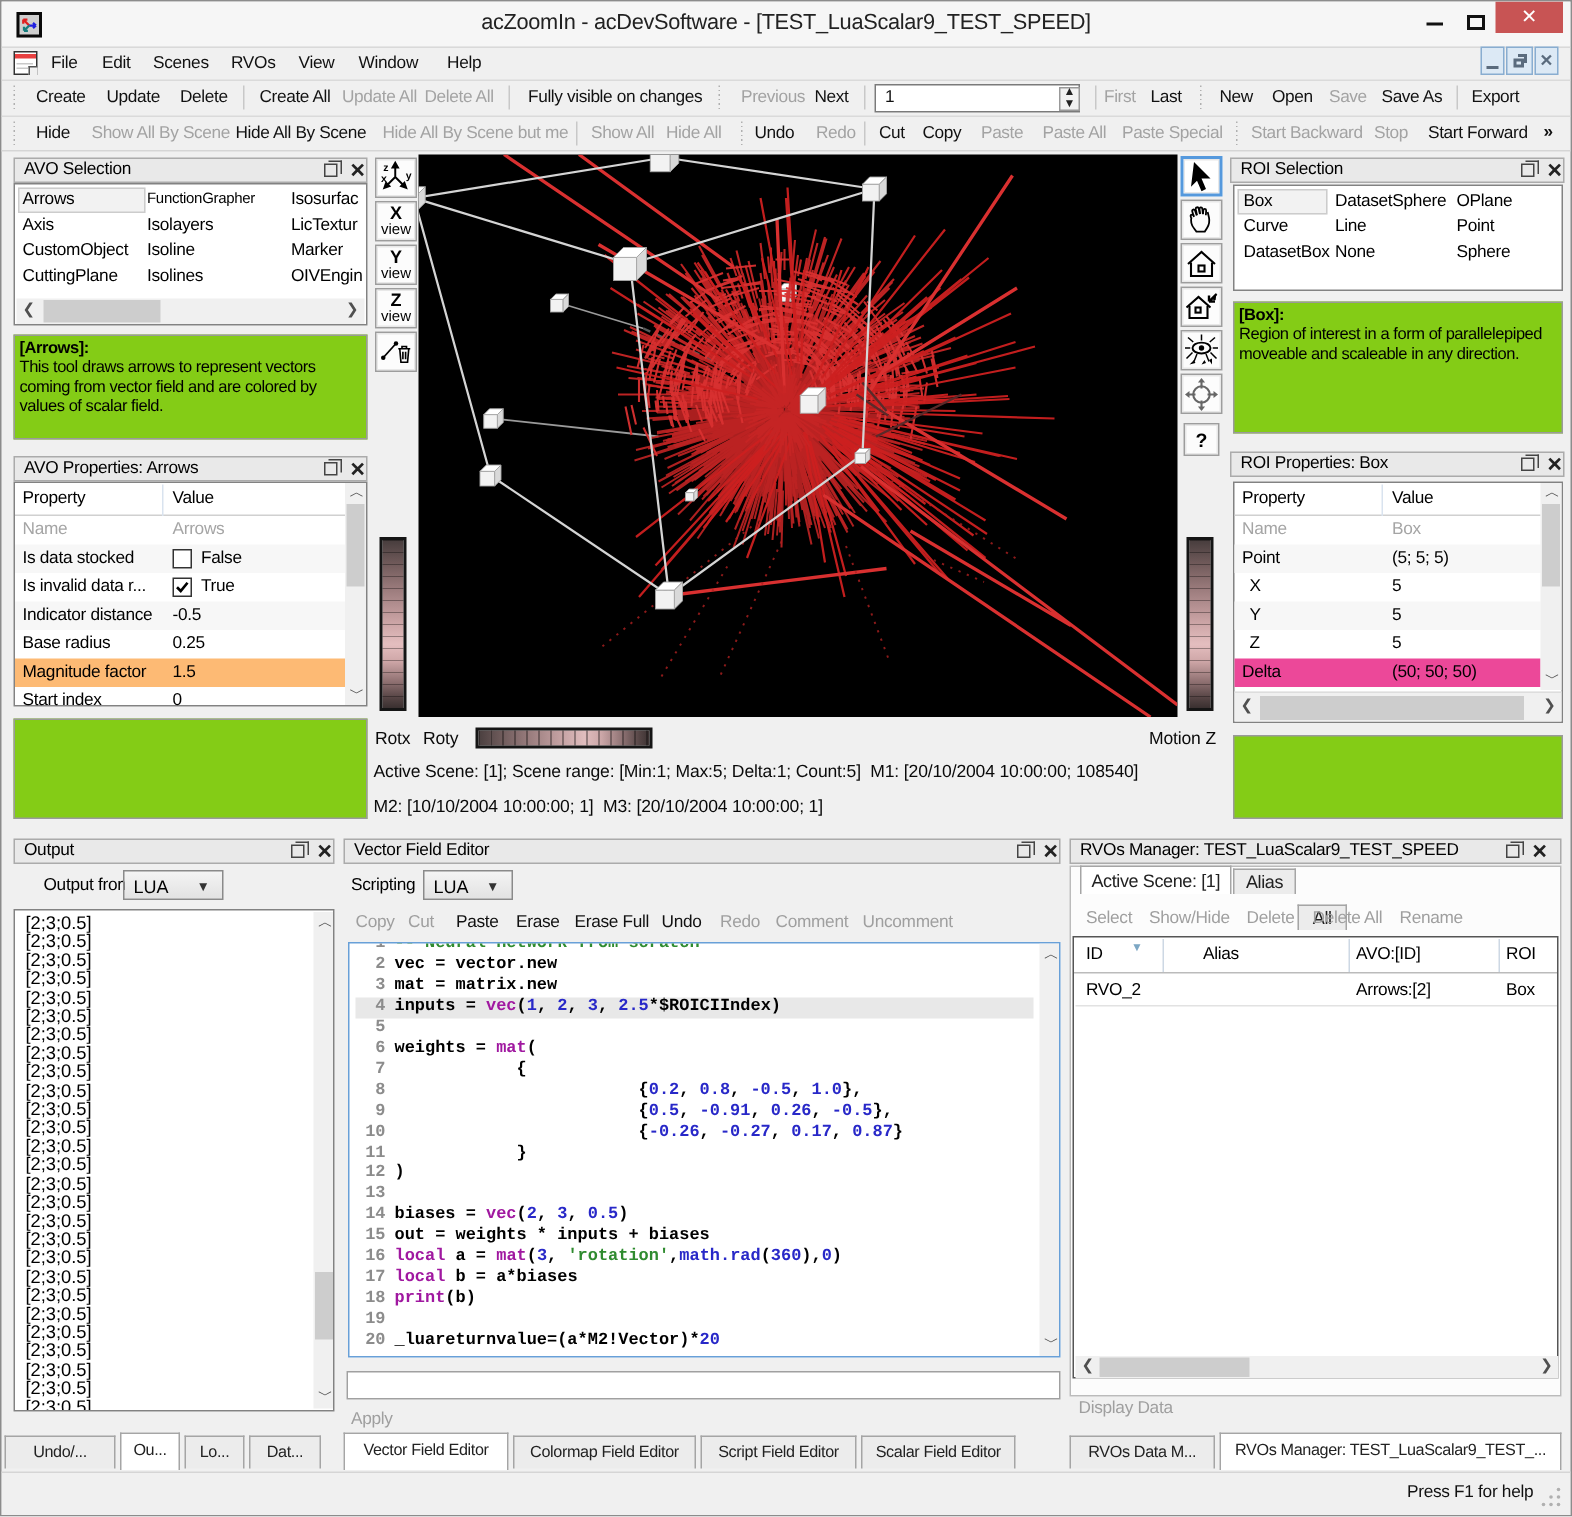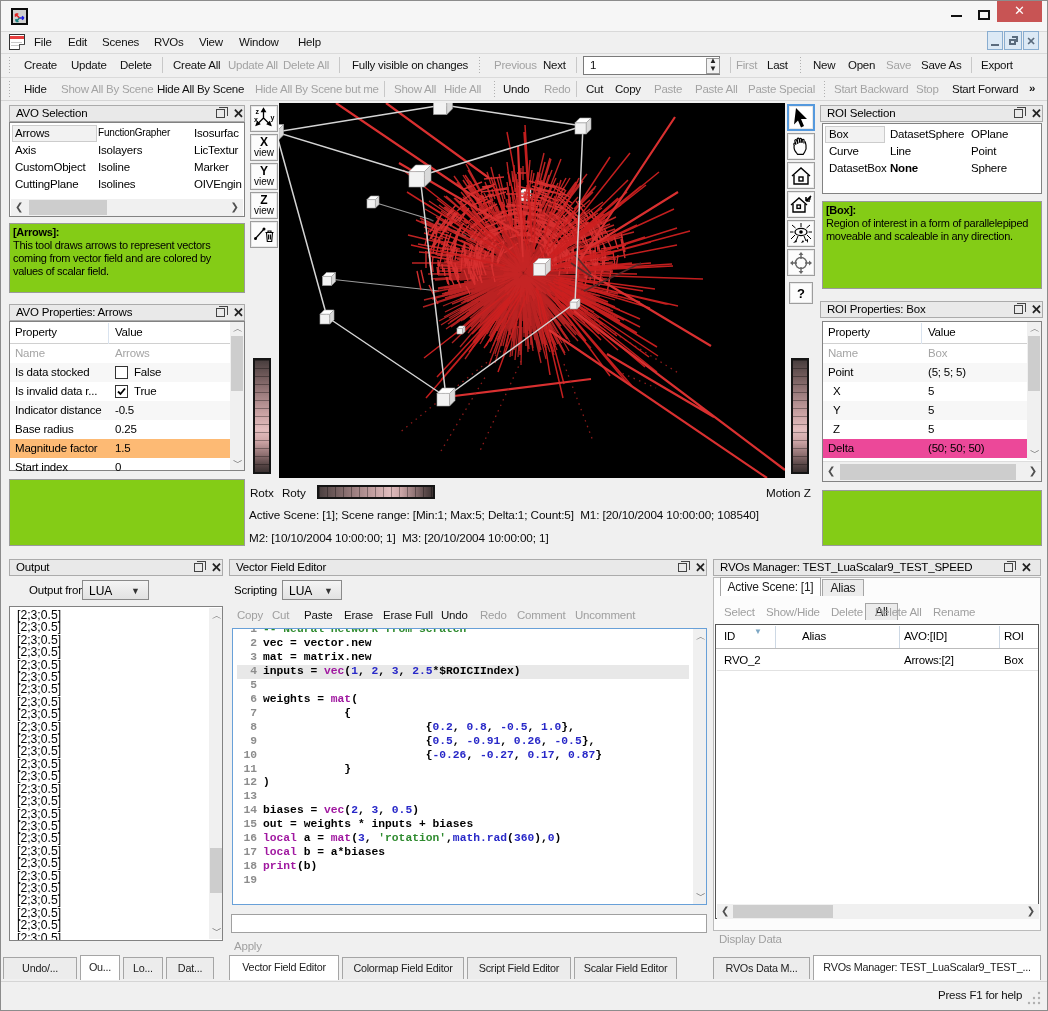--- a/index.html
+++ b/index.html
@@ -44,20 +44,21 @@
 .vlbl b{font-size:12px;}
 .combo{background:linear-gradient(#f4f4f4,#e2e2e2);border:1px solid #8a8a8a;}
 .carr{right:8px;top:5px;font-size:9px;color:#333;}
 .codeline{white-space:pre;}
 .ln{color:#8c8c8c;font-weight:bold;display:inline-block;width:20px;text-align:right;margin-right:6px;}
 </style></head>
 <body>
 <div id="win">
 
 <div class="abs titlebar"></div>
+<div class="abs title-text">acZoomIn - acDevSoftware - [TEST_LuaScalar9_TEST_SPEED]</div>
 <div class="abs appicon"><svg width="13" height="13" viewBox="0 0 13 13">
         <path d="M6.5 7L2.5 3M2.5 3h2.8M2.5 3v2.8" stroke="#e02020" stroke-width="1.5" fill="none"></path>
         <path d="M6.5 7h4.5M11 7l-2 -1.7M11 7l-2 1.7" stroke="#2020e0" stroke-width="1.5" fill="none"></path>
         <path d="M6.5 7L3 10.5M3 10.5h2.6M3 10.5V7.9" stroke="#157d7d" stroke-width="1.5" fill="none"></path>
       </svg></div>
 <div class="abs" style="left:950px;top:14px;width:11px;height:2px;background:#111;"></div>
 <div class="abs" style="left:977px;top:9px;width:12px;height:10px;border:2px solid #111;"></div>
 <div class="abs" style="left:996px;top:0px;width:45px;height:21px;background:#c85454;color:#fff;font-size:13px;text-align:center;line-height:20px;">✕</div>
 
 <div class="abs menubar"></div>
@@ -390,21 +391,21 @@
 <span class="abs ptfloat" style="left:193px;top:3px;"></span>
       <span class="abs ptx" style="left:210px;top:0px;">✕</span>
     </div>
 <div class="abs box" style="left:821px;top:122px;width:220px;height:71px;">
  <div class="abs" style="left:2px;top:2px;width:60px;height:17px;background:#f2f2f2;border:1px solid #ccc;"></div>
  <div class="abs" style="left:6px;top:4px;font-size:11.5px;letter-spacing:-0.2px;">Box</div>
  <div class="abs" style="left:6px;top:21px;font-size:11.5px;letter-spacing:-0.2px;">Curve</div>
  <div class="abs" style="left:6px;top:38px;font-size:11.5px;letter-spacing:-0.2px;">DatasetBox</div>
  <div class="abs" style="left:67px;top:4px;font-size:11.5px;letter-spacing:-0.2px;">DatasetSphere</div>
  <div class="abs" style="left:67px;top:21px;font-size:11.5px;letter-spacing:-0.2px;">Line</div>
- <div class="abs" style="left:67px;top:38px;font-size:11.5px;letter-spacing:-0.2px;font-weight:bold;">None</div>
+ <div class="abs" style="left:67px;top:38px;font-size:11.5px;letter-spacing:-0.2px;">None</div>
  <div class="abs" style="left:148px;top:4px;font-size:11.5px;letter-spacing:-0.2px;">OPlane</div>
  <div class="abs" style="left:148px;top:21px;font-size:11.5px;letter-spacing:-0.2px;">Point</div>
  <div class="abs" style="left:148px;top:38px;font-size:11.5px;letter-spacing:-0.2px;">Sphere</div>
 </div>
 <div class="abs graybox" style="left:821px;top:200px;width:220px;height:88px;font-size:11px;letter-spacing:-0.3px;line-height:13px;">
  <div class="abs" style="left:3px;top:2px;"><b>[Box]:</b><br><span style="white-space:nowrap;">Region of interest in a form of parallelepiped</span><br><span style="white-space:nowrap;">moveable and scaleable in any direction.</span></div>
 </div>
 <div class="abs panel-title" style="left:819px;top:300px;width:223px;height:17px;">
       <span class="abs pt-text">ROI Properties: Box</span>
 <span class="abs ptfloat" style="left:193px;top:3px;"></span>
@@ -512,20 +513,21 @@
         <div class="codeline"><span class="ln">10</span>                        {<span class="num">-0.26</span>, <span class="num">-0.27</span>, <span class="num">0.17</span>, <span class="num">0.87</span>}</div>
         <div class="codeline"><span class="ln">11</span>            }</div>
         <div class="codeline"><span class="ln">12</span>)</div>
         <div class="codeline"><span class="ln">13</span></div>
         <div class="codeline"><span class="ln">14</span>biases = <span class="kw">vec</span>(<span class="num">2</span>, <span class="num">3</span>, <span class="num">0.5</span>)</div>
         <div class="codeline"><span class="ln">15</span>out = weights * inputs + biases</div>
         <div class="codeline"><span class="ln">16</span><span class="kw">local</span> a = <span class="kw">mat</span>(<span class="num">3</span>, <span class="grn">'rotation'</span>,<span class="num">math.rad</span>(<span class="num">360</span>),<span class="num">0</span>)</div>
         <div class="codeline"><span class="ln">17</span><span class="kw">local</span> b = a*biases</div>
         <div class="codeline"><span class="ln">18</span><span class="kw">print</span>(b)</div>
         <div class="codeline"><span class="ln">19</span></div>
+        <div class="codeline"><span class="ln">20</span>_luareturnvalue=(a*M2!Vector)*<span class="num">20</span></div>
       </div>
  <div class="abs" style="left:460px;top:0px;width:14px;height:275px;background:#f0f0f0;">
   <div class="abs arr" style="left:3px;top:3px;">︿</div>
   <div class="abs arr" style="left:3px;bottom:3px;">﹀</div>
  </div>
 </div>
 <div class="abs box" style="left:230px;top:913px;width:476px;height:19px;border-color:#a0a0a0;"></div>
 <div class="abs" style="left:233px;top:939px;font-size:11.5px;letter-spacing:-0.2px;color:#9f9f9f;">Apply</div>
 <div class="abs tab tab-sel" style="left:228px;top:954px;width:110px;height:25px;line-height:23px;">Vector Field Editor</div>
 <div class="abs tab" style="left:341px;top:956px;width:122px;height:22px;line-height:21px;">Colormap Field Editor</div>

